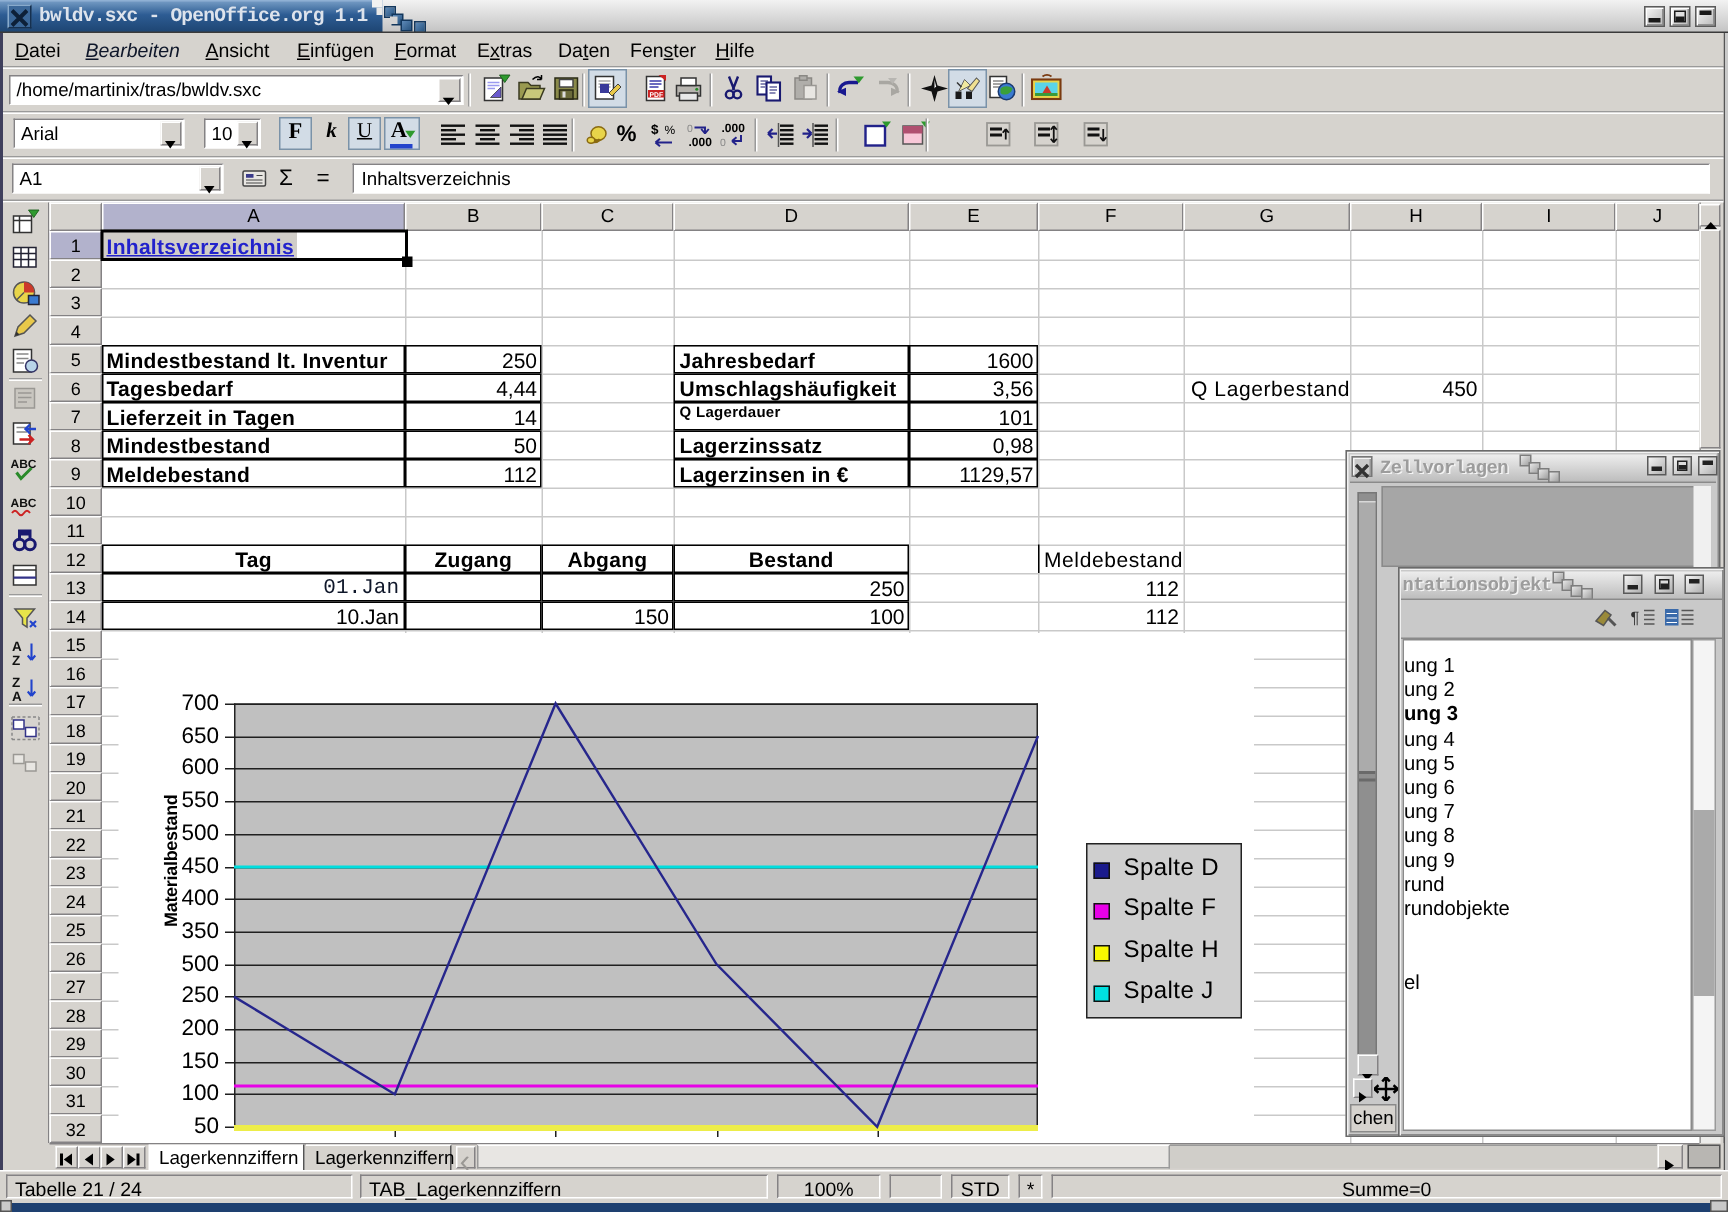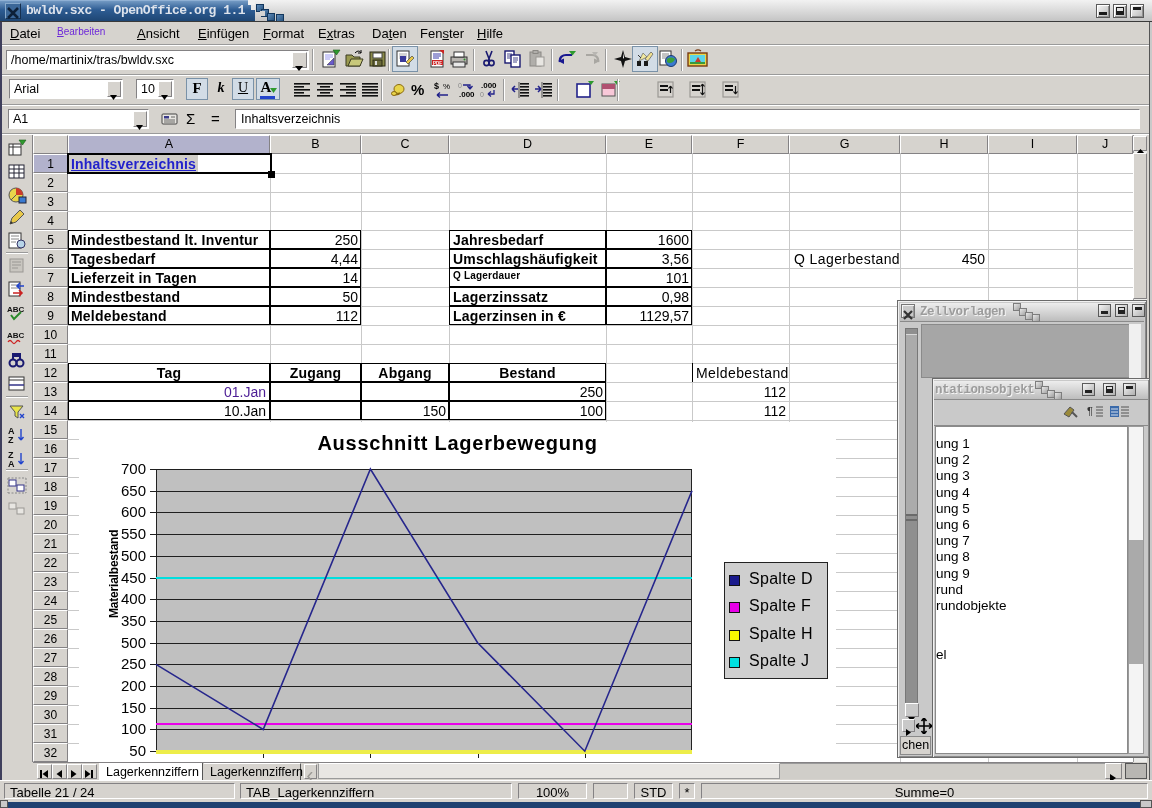--- a/index.html
+++ b/index.html
@@ -23,21 +23,21 @@
     <div style="position:absolute;left:1116px;top:7px;width:8px;height:8px;background:#e0e0e0;border:1px solid #1a1a1a;"></div>
     <div style="position:absolute;left:1117px;top:11px;width:6px;height:3px;background:#1a1a1a;"></div>
 <div style="position:absolute;left:1130px;top:4px;width:14px;height:14px;background:linear-gradient(135deg,#f8f8f8,#b8b8b8);border:1px solid #5a5a5a;box-shadow:inset 1px 1px 0 #fff, inset -1px -1px 0 #909090;"></div>
     <div style="position:absolute;left:1133px;top:7px;width:8px;height:3px;background:#1a1a1a;"></div>
 <div style="position:absolute;left:0px;top:21px;width:1152px;height:1px;background:#3a3a3a;"></div>
 <div style="position:absolute;left:0px;top:22px;width:2px;height:779px;background:#3f3f5c;"></div>
 <div style="position:absolute;left:2px;top:22px;width:1px;height:779px;background:#ececec;"></div>
 <div style="position:absolute;left:1149px;top:22px;width:3px;height:779px;background:#c9c9c9;border-left:1px solid #555;"></div>
 <div style="position:absolute;left:2px;top:22px;width:1147px;height:22px;background:#d6d3ce;"></div>
 <div style="position:absolute;left:10px;top:26px;font-size:13px;font-weight:400;color:#000;white-space:pre;"><u>D</u>atei</div>
-<div style="position:absolute;left:57px;top:26px;font-size:10px;font-weight:400;color:#6d28d9;white-space:pre;"><u>B</u>earbeiten</div>
+<div style="position:absolute;left:57px;top:26px;font-size:13px;font-weight:400;color:#0f172a;white-space:pre;font-style:italic;"><u>B</u>earbeiten</div>
 <div style="position:absolute;left:137px;top:26px;font-size:13px;font-weight:400;color:#000;white-space:pre;"><u>A</u>nsicht</div>
 <div style="position:absolute;left:198px;top:26px;font-size:13px;font-weight:400;color:#000;white-space:pre;"><u>E</u>infügen</div>
 <div style="position:absolute;left:263px;top:26px;font-size:13px;font-weight:400;color:#000;white-space:pre;"><u>F</u>ormat</div>
 <div style="position:absolute;left:318px;top:26px;font-size:13px;font-weight:400;color:#000;white-space:pre;">E<u>x</u>tras</div>
 <div style="position:absolute;left:372px;top:26px;font-size:13px;font-weight:400;color:#000;white-space:pre;">Da<u>t</u>en</div>
 <div style="position:absolute;left:420px;top:26px;font-size:13px;font-weight:400;color:#000;white-space:pre;">Fen<u>s</u>ter</div>
 <div style="position:absolute;left:477px;top:26px;font-size:13px;font-weight:400;color:#000;white-space:pre;"><u>H</u>ilfe</div>
 <div style="position:absolute;left:2px;top:44px;width:1147px;height:1px;background:#9a9a9a;"></div>
 <div style="position:absolute;left:2px;top:45px;width:1147px;height:1px;background:#fff;"></div>
 <div style="position:absolute;left:2px;top:46px;width:1147px;height:29px;background:#d6d3ce;"></div>
@@ -560,31 +560,30 @@
 <div style="position:absolute;left:361px;top:365.0px;width:88px;text-align:center;font-size:14px;font-weight:700;color:#000;white-space:pre;letter-spacing:0.2px;">Abgang</div>
 <div style="position:absolute;left:449px;top:365.0px;width:157px;text-align:center;font-size:14px;font-weight:700;color:#000;white-space:pre;letter-spacing:0.2px;">Bestand</div>
 <div style="position:absolute;left:68px;top:382.0px;width:202px;height:19.0px;border-top:1px solid #000;border-left:1px solid #000;border-bottom:1px solid #000;border-right:1px solid #000;"></div>
 <div style="position:absolute;left:68px;top:401.0px;width:202px;height:19.0px;border-top:1px solid #000;border-left:1px solid #000;border-bottom:1px solid #000;border-right:1px solid #000;"></div>
 <div style="position:absolute;left:270px;top:382.0px;width:91px;height:19.0px;border-top:1px solid #000;border-left:1px solid #000;border-bottom:1px solid #000;border-right:1px solid #000;"></div>
 <div style="position:absolute;left:270px;top:401.0px;width:91px;height:19.0px;border-top:1px solid #000;border-left:1px solid #000;border-bottom:1px solid #000;border-right:1px solid #000;"></div>
 <div style="position:absolute;left:361px;top:382.0px;width:88px;height:19.0px;border-top:1px solid #000;border-left:1px solid #000;border-bottom:1px solid #000;border-right:1px solid #000;"></div>
 <div style="position:absolute;left:361px;top:401.0px;width:88px;height:19.0px;border-top:1px solid #000;border-left:1px solid #000;border-bottom:1px solid #000;border-right:1px solid #000;"></div>
 <div style="position:absolute;left:449px;top:382.0px;width:157px;height:19.0px;border-top:1px solid #000;border-left:1px solid #000;border-bottom:1px solid #000;border-right:1px solid #000;"></div>
 <div style="position:absolute;left:449px;top:401.0px;width:157px;height:19.0px;border-top:1px solid #000;border-left:1px solid #000;border-bottom:1px solid #000;border-right:1px solid #000;"></div>
-<div style="position:absolute;right:886px;top:384.0px;font-size:14px;font-weight:400;color:#4c1d95;white-space:pre;">01.Jan</div>
+<div style="position:absolute;right:886px;top:384.0px;font-size:14px;font-weight:400;color:#0f172a;white-space:pre;font-family:Liberation Mono, monospace;">01.Jan</div>
 <div style="position:absolute;right:549px;top:384.0px;font-size:14px;font-weight:400;color:#000;white-space:pre;">250</div>
 <div style="position:absolute;right:886px;top:403.0px;font-size:14px;font-weight:400;color:#000;white-space:pre;">10.Jan</div>
 <div style="position:absolute;right:706px;top:403.0px;font-size:14px;font-weight:400;color:#000;white-space:pre;">150</div>
 <div style="position:absolute;right:549px;top:403.0px;font-size:14px;font-weight:400;color:#000;white-space:pre;">100</div>
 <div style="position:absolute;left:692px;top:363.0px;width:1px;height:19.0px;background:#000;"></div>
 <div style="position:absolute;left:696px;top:365.0px;font-size:14px;font-weight:400;color:#000;white-space:pre;letter-spacing:0.4px;">Meldebestand</div>
 <div style="position:absolute;right:366px;top:384.0px;font-size:14px;font-weight:400;color:#000;white-space:pre;">112</div>
 <div style="position:absolute;right:366px;top:403.0px;font-size:14px;font-weight:400;color:#000;white-space:pre;">112</div>
 <div style="position:absolute;left:79px;top:422px;width:757px;height:340px;background:#fff;"></div>
-<div style="position:absolute;left:79px;top:432px;width:757px;text-align:center;font-size:20px;font-weight:700;color:#000;white-space:pre;letter-spacing:0.75px;">Ausschnitt Lagerbewegung</div>
 <div style="position:absolute;left:156px;top:469px;width:536px;height:284.40000000000003px;background:#c0c0c0;border-top:1px solid #222;border-left:1.5px solid #222;border-right:1px solid #222;"></div>
 <div style="position:absolute;left:150px;top:751px;width:6px;height:1px;background:#1f1f1f;"></div>
 <div style="position:absolute;right:1006px;top:742px;font-size:15px;font-weight:400;color:#000;white-space:pre;">50</div>
 <div style="position:absolute;left:156px;top:729px;width:536px;height:1px;background:#1f1f1f;"></div>
 <div style="position:absolute;left:150px;top:729px;width:6px;height:1px;background:#1f1f1f;"></div>
 <div style="position:absolute;right:1006px;top:720px;font-size:15px;font-weight:400;color:#000;white-space:pre;">100</div>
 <div style="position:absolute;left:156px;top:708px;width:536px;height:1px;background:#1f1f1f;"></div>
 <div style="position:absolute;left:150px;top:708px;width:6px;height:1px;background:#1f1f1f;"></div>
 <div style="position:absolute;right:1006px;top:699px;font-size:15px;font-weight:400;color:#000;white-space:pre;">150</div>
 <div style="position:absolute;left:156px;top:686px;width:536px;height:1px;background:#1f1f1f;"></div>
@@ -712,21 +711,21 @@
       </svg></div>
 <div style="position:absolute;left:1110px;top:404px;width:20px;height:16px;"><svg width="20" height="16" viewBox="0 0 20 16">
         <rect x="0" y="2" width="9" height="11" fill="#3a6aaa"></rect>
         <path d="M1 5 h7 M1 8 h7 M1 11 h7" stroke="#fff" stroke-width="0.8"></path>
         <path d="M11 3 h8 M11 6 h8 M11 9 h8 M11 12 h8" stroke="#555"></path>
       </svg></div>
 <div style="position:absolute;left:934px;top:425px;width:214px;height:1px;background:#8a8a8a;"></div>
 <div style="position:absolute;left:935px;top:426px;width:193px;height:328px;background:#fff;border:1px solid #8a8a8a;"></div>
 <div style="position:absolute;left:936px;top:436.0px;font-size:13.5px;font-weight:400;color:#000;white-space:pre;">ung 1</div>
 <div style="position:absolute;left:936px;top:452.2px;font-size:13.5px;font-weight:400;color:#000;white-space:pre;">ung 2</div>
-<div style="position:absolute;left:936px;top:468.4px;font-size:13.5px;font-weight:400;color:#000;white-space:pre;">ung 3</div>
+<div style="position:absolute;left:936px;top:468.4px;font-size:13.5px;font-weight:700;color:#000;white-space:pre;">ung 3</div>
 <div style="position:absolute;left:936px;top:484.6px;font-size:13.5px;font-weight:400;color:#000;white-space:pre;">ung 4</div>
 <div style="position:absolute;left:936px;top:500.8px;font-size:13.5px;font-weight:400;color:#000;white-space:pre;">ung 5</div>
 <div style="position:absolute;left:936px;top:517.0px;font-size:13.5px;font-weight:400;color:#000;white-space:pre;">ung 6</div>
 <div style="position:absolute;left:936px;top:533.2px;font-size:13.5px;font-weight:400;color:#000;white-space:pre;">ung 7</div>
 <div style="position:absolute;left:936px;top:549.4px;font-size:13.5px;font-weight:400;color:#000;white-space:pre;">ung 8</div>
 <div style="position:absolute;left:936px;top:565.6px;font-size:13.5px;font-weight:400;color:#000;white-space:pre;">ung 9</div>
 <div style="position:absolute;left:936px;top:581.8px;font-size:13.5px;font-weight:400;color:#000;white-space:pre;">rund</div>
 <div style="position:absolute;left:936px;top:598.0px;font-size:13.5px;font-weight:400;color:#000;white-space:pre;">rundobjekte</div>
 <div style="position:absolute;left:936px;top:646.6px;font-size:13.5px;font-weight:400;color:#000;white-space:pre;">el</div>
 <div style="position:absolute;left:1128px;top:426px;width:16px;height:328px;background:#f4f4f4;border:1px solid #9a9a9a;"></div>

